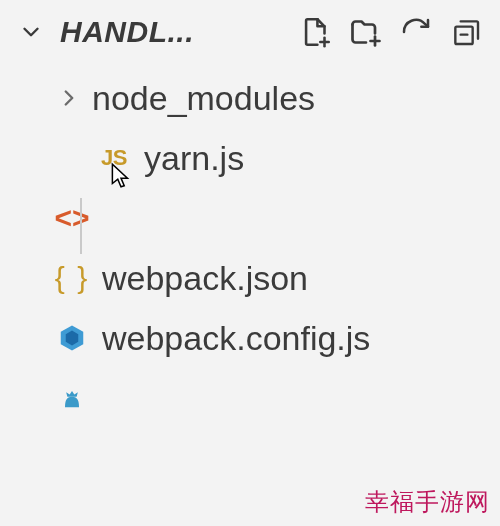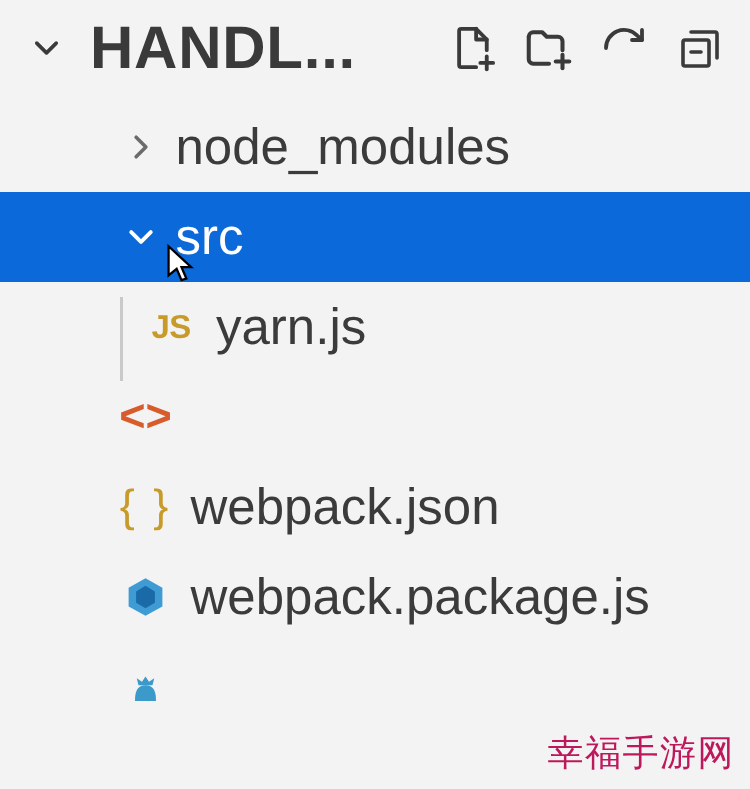--- a/index.html
+++ b/index.html
@@ -15,29 +15,30 @@
   }
 
   .header {
     display: flex;
     align-items: center;
     height: 64px;
     padding: 0 10px 0 14px;
   }
   .header-title {
     font-weight: 700;
-    font-size: 40px;
+    font-size: 30px;
     letter-spacing: 0.5px;
     color: #3a3a3a;
     flex: 0 1 auto;
     white-space: nowrap;
     overflow: hidden;
     text-overflow: ellipsis;
     margin-left: 6px;
     max-width: 200px;
+    font-style: italic;
   }
   .header-spacer { flex: 1; }
   .action-btn {
     width: 48px; height: 48px;
     display: flex; align-items: center; justify-content: center;
     margin-left: 2px;
     color: #3a3a3a;
   }
   .action-btn svg { display: block; }
 
@@ -50,21 +51,21 @@
     padding-left: 14px;
     font-size: 34px;
     color: #3b3b3b;
     white-space: nowrap;
   }
   .row.selected {
     background: #0b69d9;
     color: #ffffff;
   }
 
-  .indent-1 { padding-left: 77px; align-items: center; }
+  .indent-1 { padding-left: 52px; align-items: center; }
   .indent-2 { padding-left: 94px; }
 
   .twisty {
     width: 34px; height: 34px;
     display: flex; align-items: center; justify-content: center;
     flex-shrink: 0;
     margin-right: 6px;
   }
   .file-icon {
     width: 40px; height: 40px;
@@ -164,28 +165,20 @@
 
   <div class="row indent-1">
     <span class="twisty">
       <svg width="26" height="26" viewBox="0 0 24 24" fill="none" stroke="#6b6b6b" stroke-width="2.2" stroke-linecap="round" stroke-linejoin="round">
           <polyline points="9 6 15 12 9 18"></polyline>
         </svg>
     </span>
     <span class="label">node_modules</span>
   </div>
 
-  <div class="row indent-1 selected">
-    <span class="twisty">
-      <svg width="26" height="26" viewBox="0 0 24 24" fill="none" stroke="#ffffff" stroke-width="2.4" stroke-linecap="round" stroke-linejoin="round">
-          <polyline points="6 9 12 15 18 9"></polyline>
-        </svg>
-    </span>
-    <span class="label">src</span>
-  </div>
 
   <div class="guide"></div>
 
   <div class="row indent-2">
     <span class="file-icon">
       <span class="js-badge">JS</span>
     </span>
     <span class="label">yarn.js</span>
   </div>
 
@@ -202,21 +195,21 @@
     <span class="label">webpack.json</span>
   </div>
 
   <div class="row indent-1">
     <span class="file-icon wp-ic">
       <svg width="30" height="30" viewBox="0 0 24 24">
         <polygon points="12,2 21,7 21,17 12,22 3,17 3,7" fill="#3e9bd4"></polygon>
         <polygon points="12,6 17,9 17,15 12,18 7,15 7,9" fill="#1b6aa8"></polygon>
       </svg>
     </span>
-    <span class="label">webpack.package.js</span>
+    <span class="label">webpack.config.js</span>
   </div>
 
   <div class="row indent-1">
     <span class="file-icon yarn-ic">
       <svg width="28" height="28" viewBox="0 0 24 24" fill="#3b9ac9">
         <path d="M6 20c0-5 1-9 6-9s6 4 6 9H6z"></path>
         <path d="M8 11l-1-4 3 2 2-3 2 3 3-2-1 4"></path>
       </svg>
     </span>
   </div>

